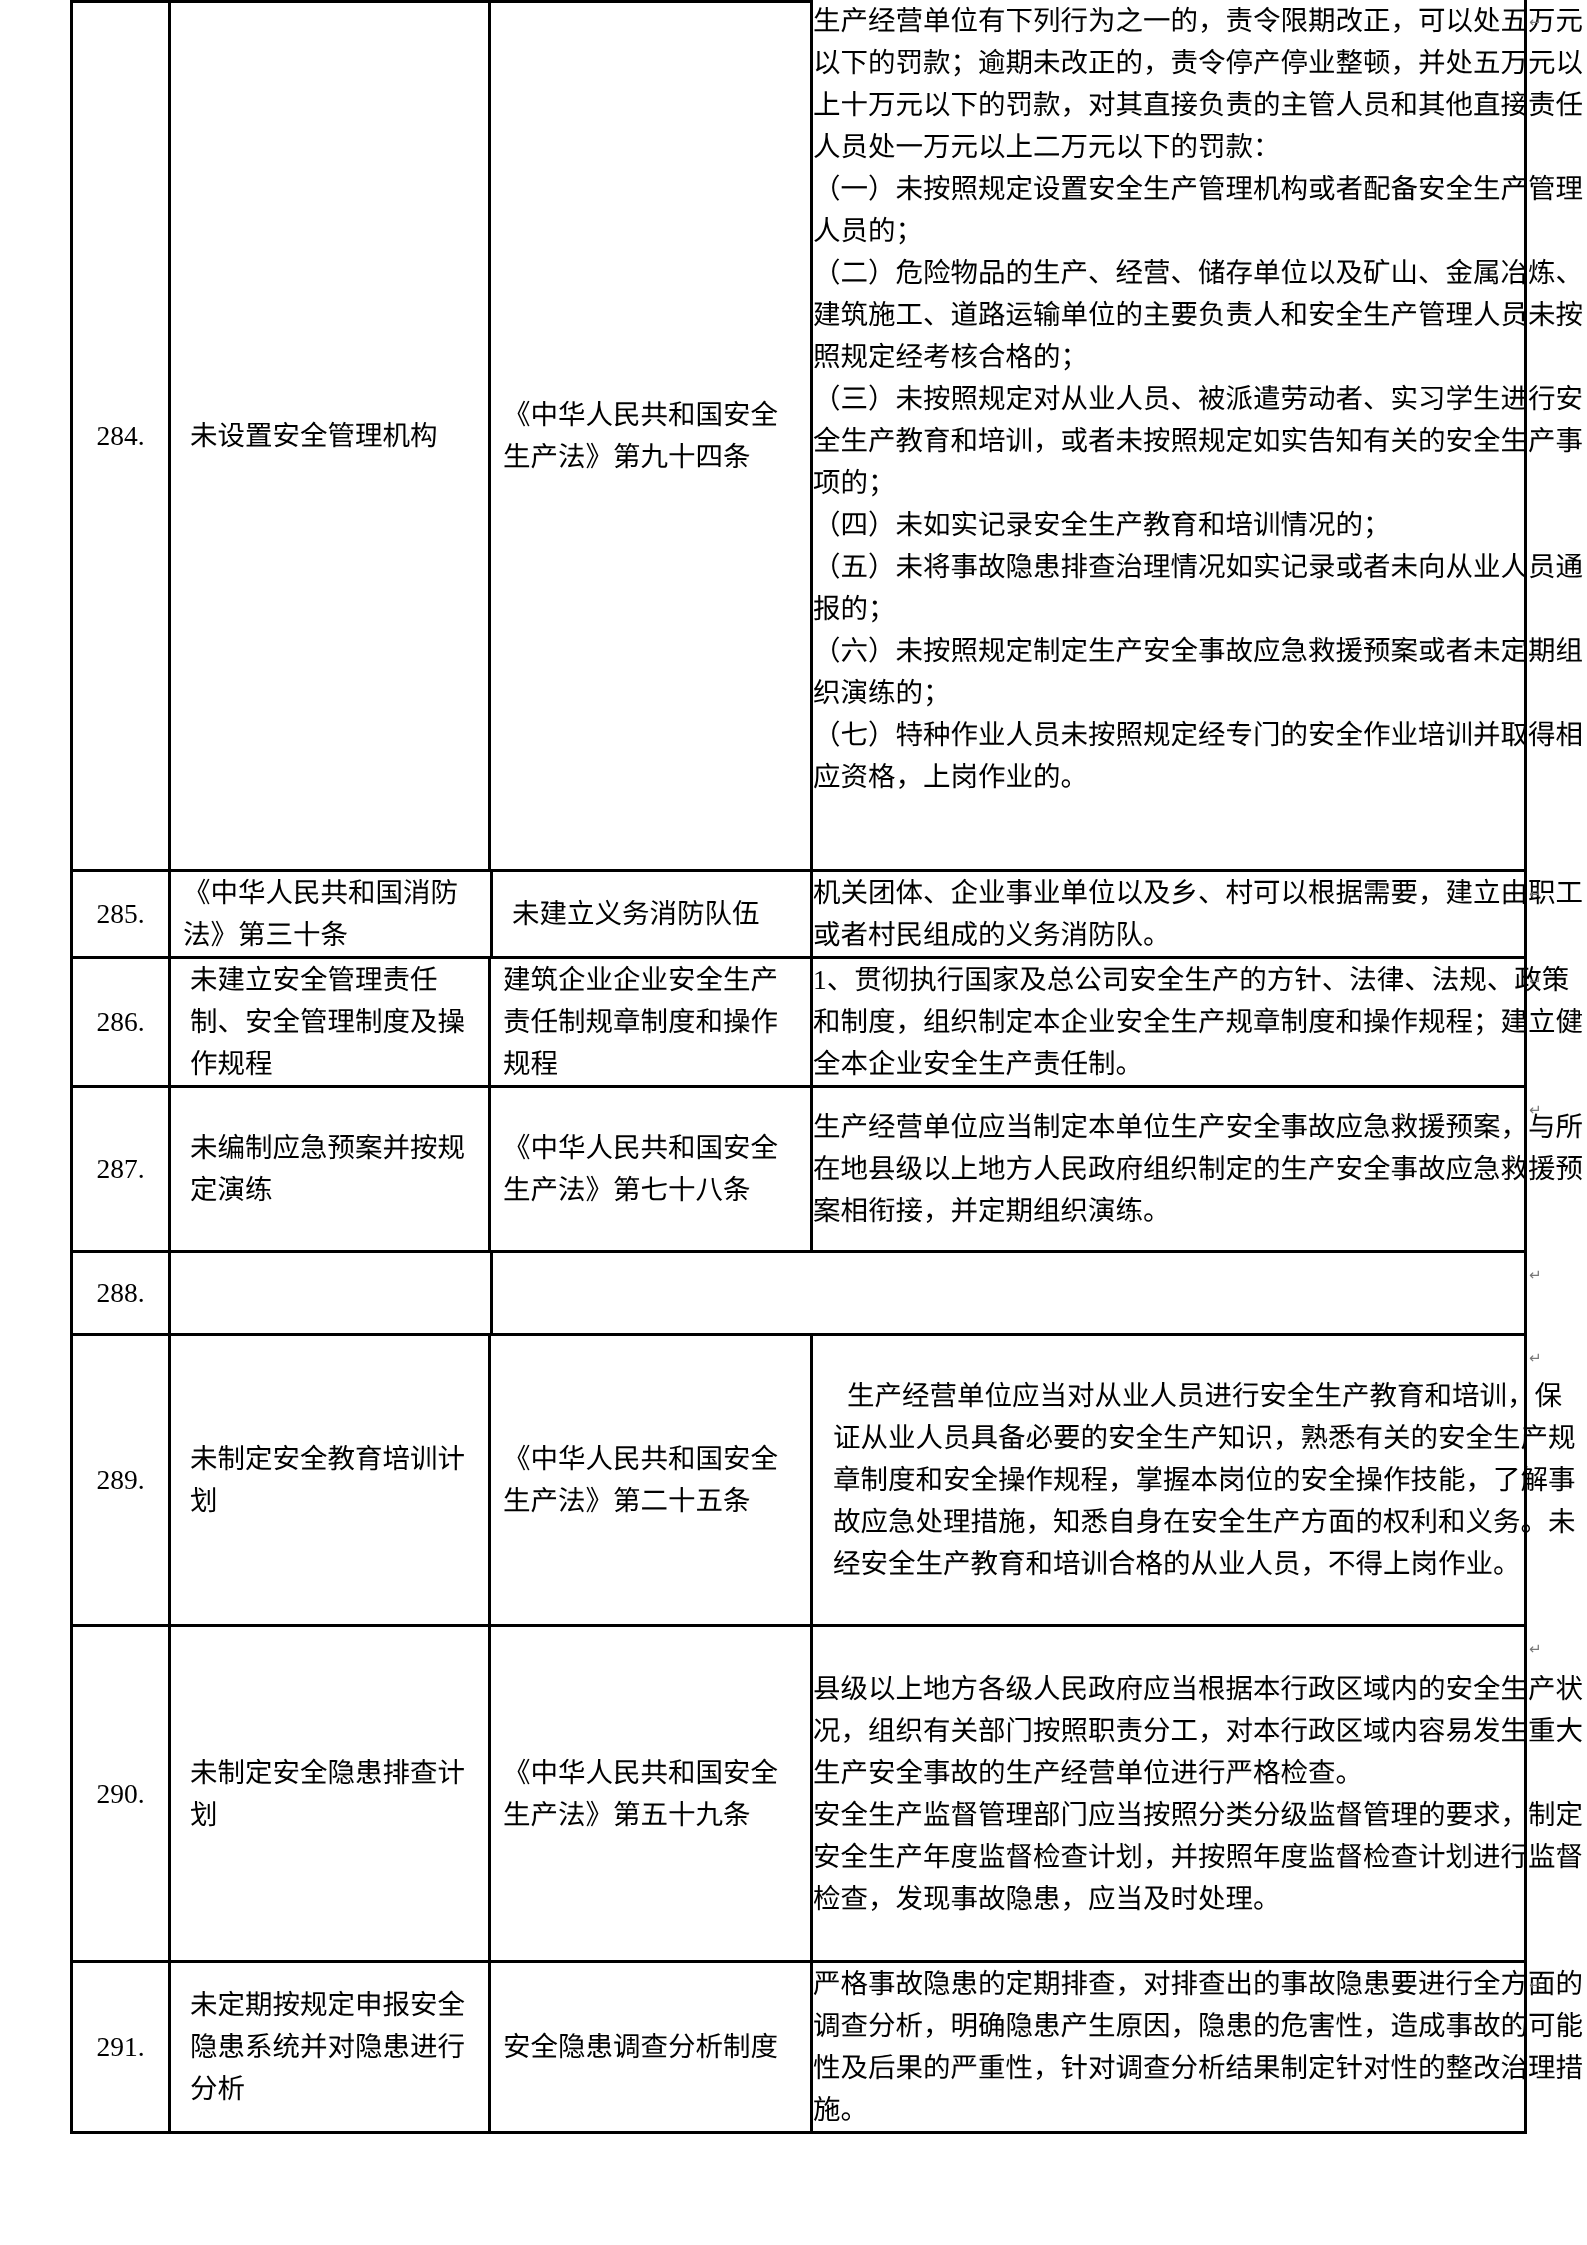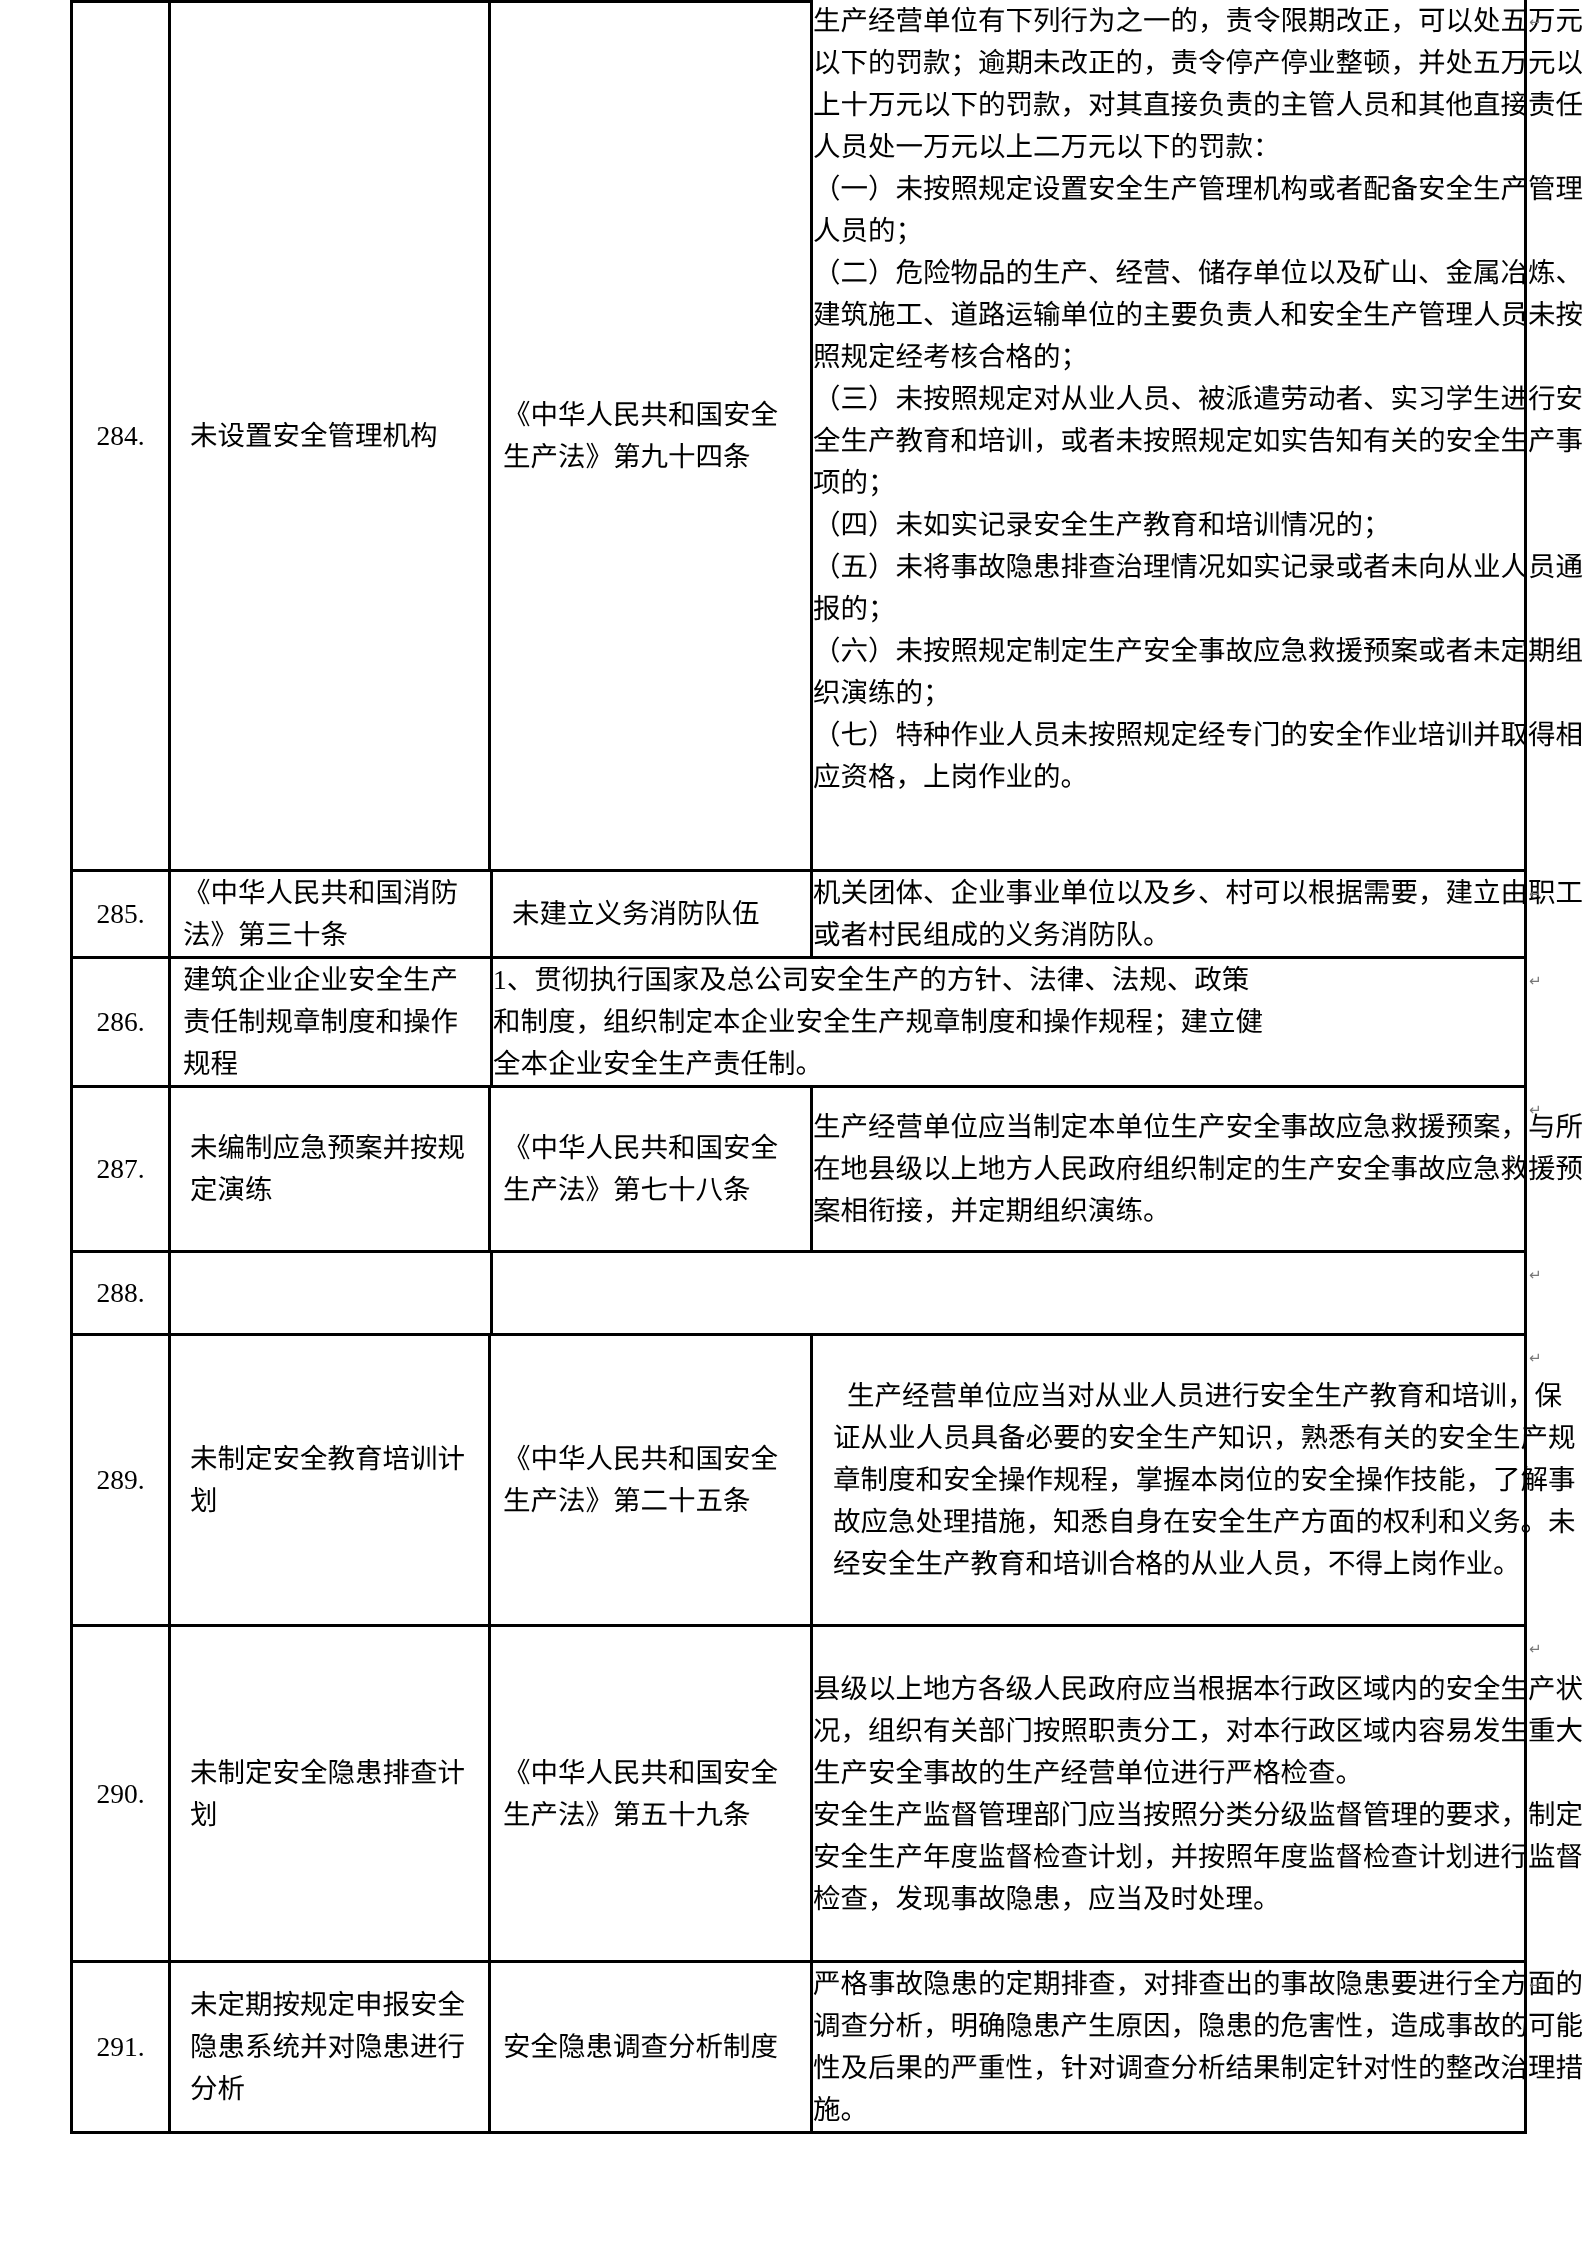--- a/index.html
+++ b/index.html
@@ -84,20 +84,21 @@
         <div class="cell c1">285.</div>
         <div class="cell c3">《中华人民共和国消防法》第三十条</div>
         <div class="cell c2">未建立义务消防队伍</div>
         <div class="cell c4">
           <p>机关团体、企业事业单位以及乡、村可以根据需要，建立由职工或者村民组成的义务消防队。</p>
         </div>
         <span class="row-mark">↵</span>
       </div>
       <div class="row">
         <div class="cell c1">286.</div>
+        <div class="cell c2">未建立安全管理责任制、安全管理制度及操作规程</div>
         <div class="cell c3">建筑企业企业安全生产责任制规章制度和操作规程</div>
         <div class="cell c4">
           <p>1、贯彻执行国家及总公司安全生产的方针、法律、法规、政策和制度，组织制定本企业安全生产规章制度和操作规程；建立健全本企业安全生产责任制。</p>
         </div>
         <span class="row-mark">↵</span>
       </div>
       <div class="row">
         <div class="cell c1">287.</div>
         <div class="cell c2">未编制应急预案并按规定演练</div>
         <div class="cell c3">《中华人民共和国安全生产法》第七十八条</div>

